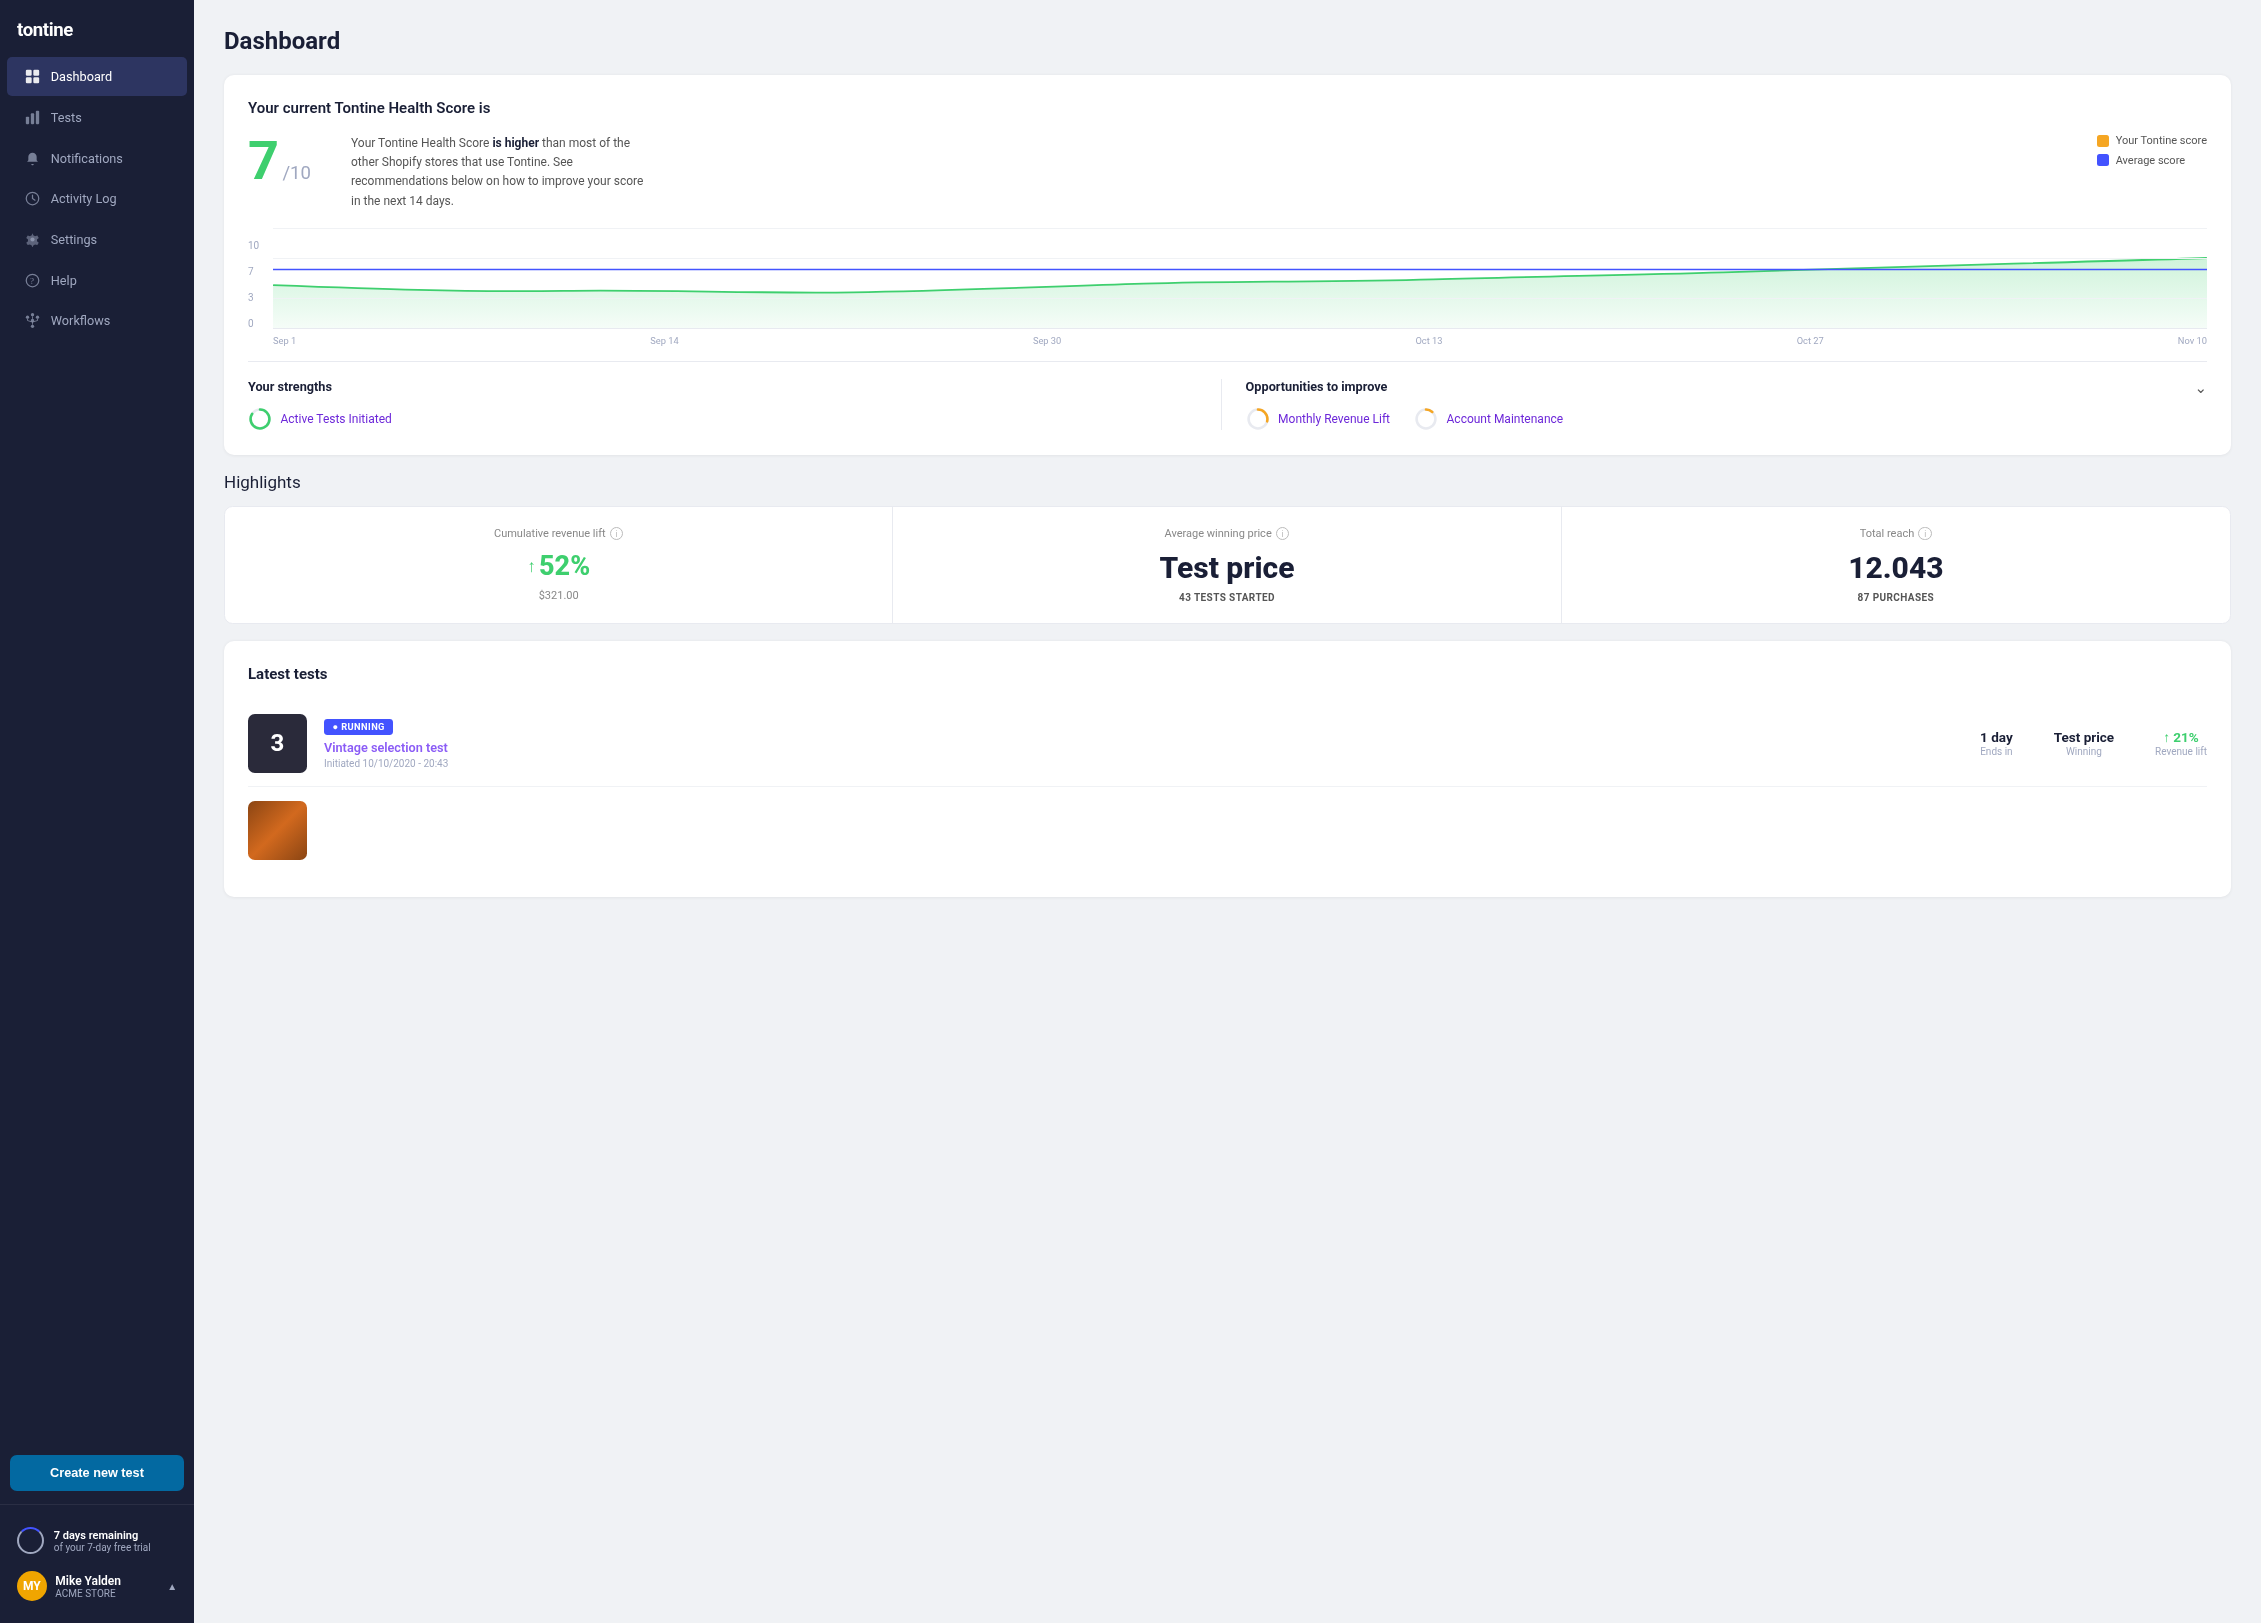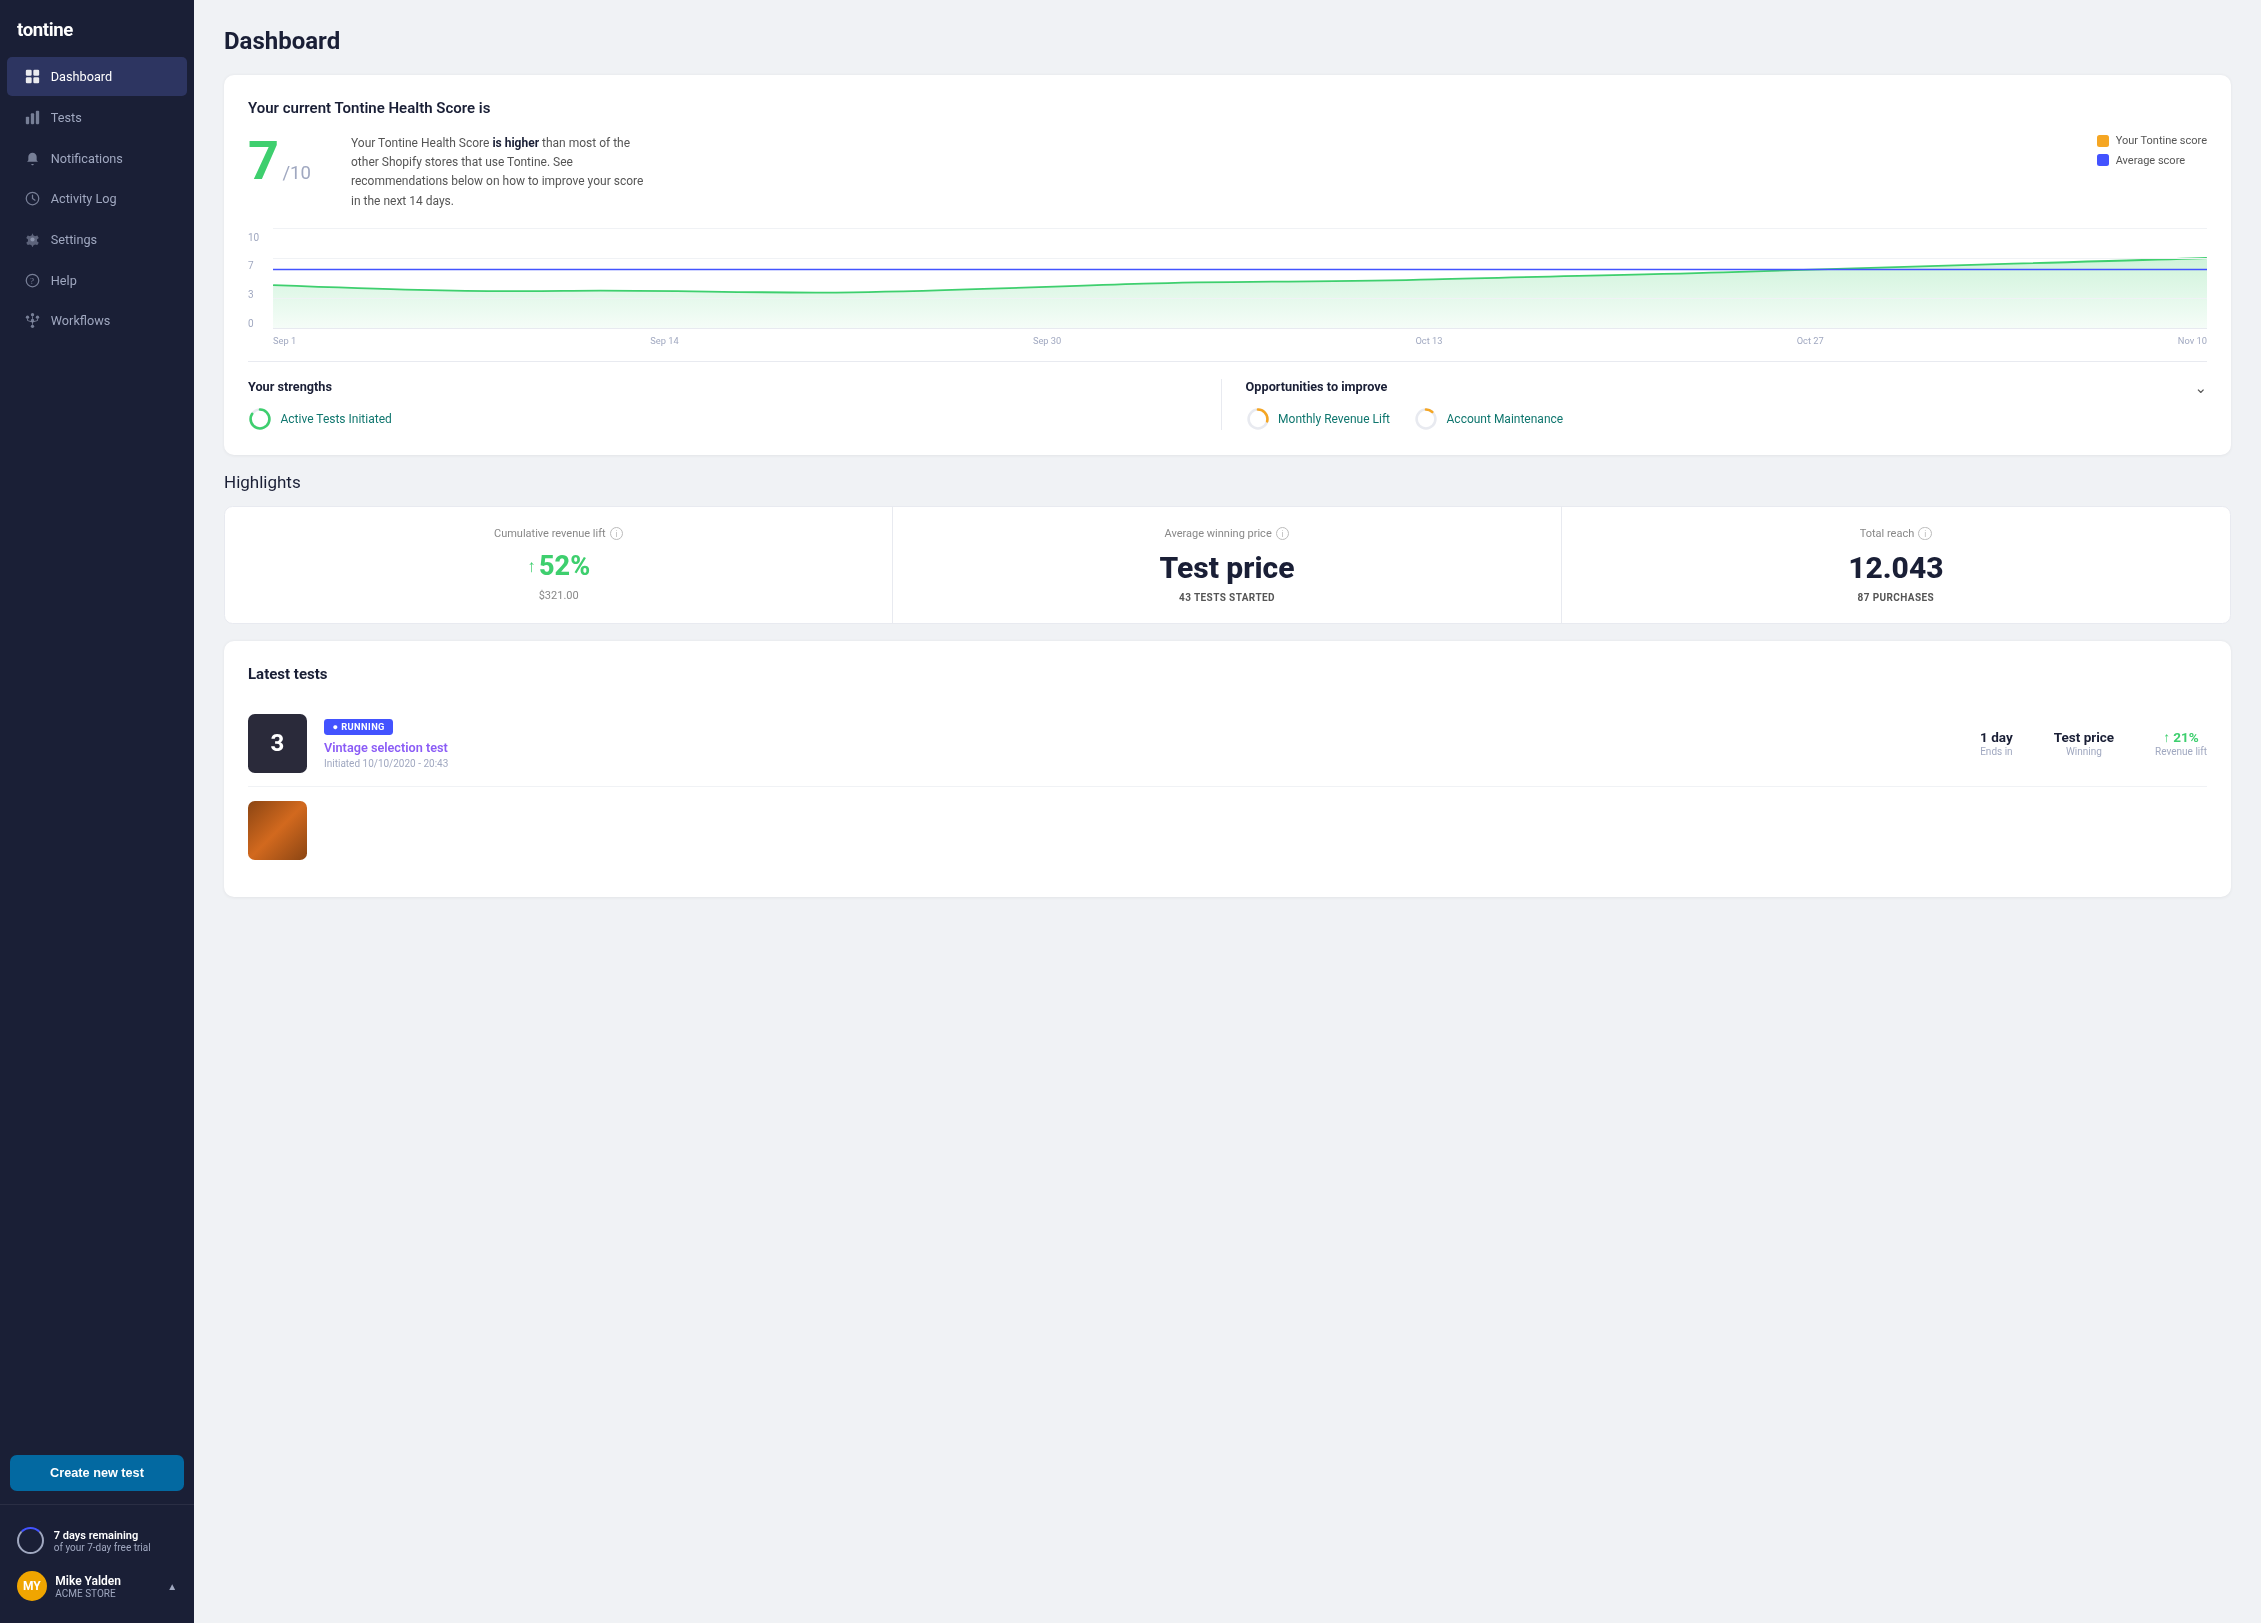--- a/index.html
+++ b/index.html
@@ -140,21 +140,21 @@
       gap: 6.8px;
       font-size: 11px;
       color: #555;
     }
     .legend-item { display: flex; align-items: center; gap: 6.8px; }
     .legend-dot { width: 12px; height: 12px; border-radius: 2.5px; }
 
     
     .chart-container { position: relative; height: 118px; margin-top: 6.8px; }
     .chart-y-labels {
-      position: absolute; left: 0; top: 4px; bottom: 17px;
+      position: absolute; left: 0; top: 12px; bottom: 17px;
       display: flex; flex-direction: column; justify-content: space-between;
       font-size: 10px; color: #a0a8c0; width: 20px;
     }
     .chart-area {
       position: absolute; left: 25px; right: 0; top: 0; bottom: 17px;
       border-bottom: 0.8px solid #e8eaf0;
     }
     .chart-gridline {
       position: absolute; left: 0; right: 0;
       border-top: 0.8px solid #f0f2f5;
@@ -170,21 +170,21 @@
       display: flex;
       align-items: flex-start;
       padding: 17px 0 0;
       border-top: 0.8px solid #e8eaf0;
       margin-top: 15px;
       gap: 0;
     }
     .strengths-col { flex: 1; }
     .strengths-label { font-size: 12.7px; font-weight: 700; color: #1a1f36; margin-bottom: 13.5px; }
     .strength-items { display: flex; gap: 24px; flex-wrap: wrap; }
-    .strength-item { display: flex; align-items: center; gap: 8.5px; font-size: 12px; color: #0f766e; }
+    .strength-item { display: flex; align-items: center; gap: 8.5px; font-size: 12px; color: #6d28d9; }
     .chevron-down { font-size: 15px; color: #555; cursor: pointer; margin-left: auto; }
     .divider-v { width: 0.8px; background: #e8eaf0; height: 51px; margin: 0 24px; }
 
     
     .highlights-title { font-size: 17px; font-weight: 400; color: #1a1f36; margin-bottom: 13.5px; }
     .highlights-grid {
       display: grid;
       grid-template-columns: 1fr 1fr 1fr;
       gap: 0;
       border: 0.8px solid #e8eaf0;

